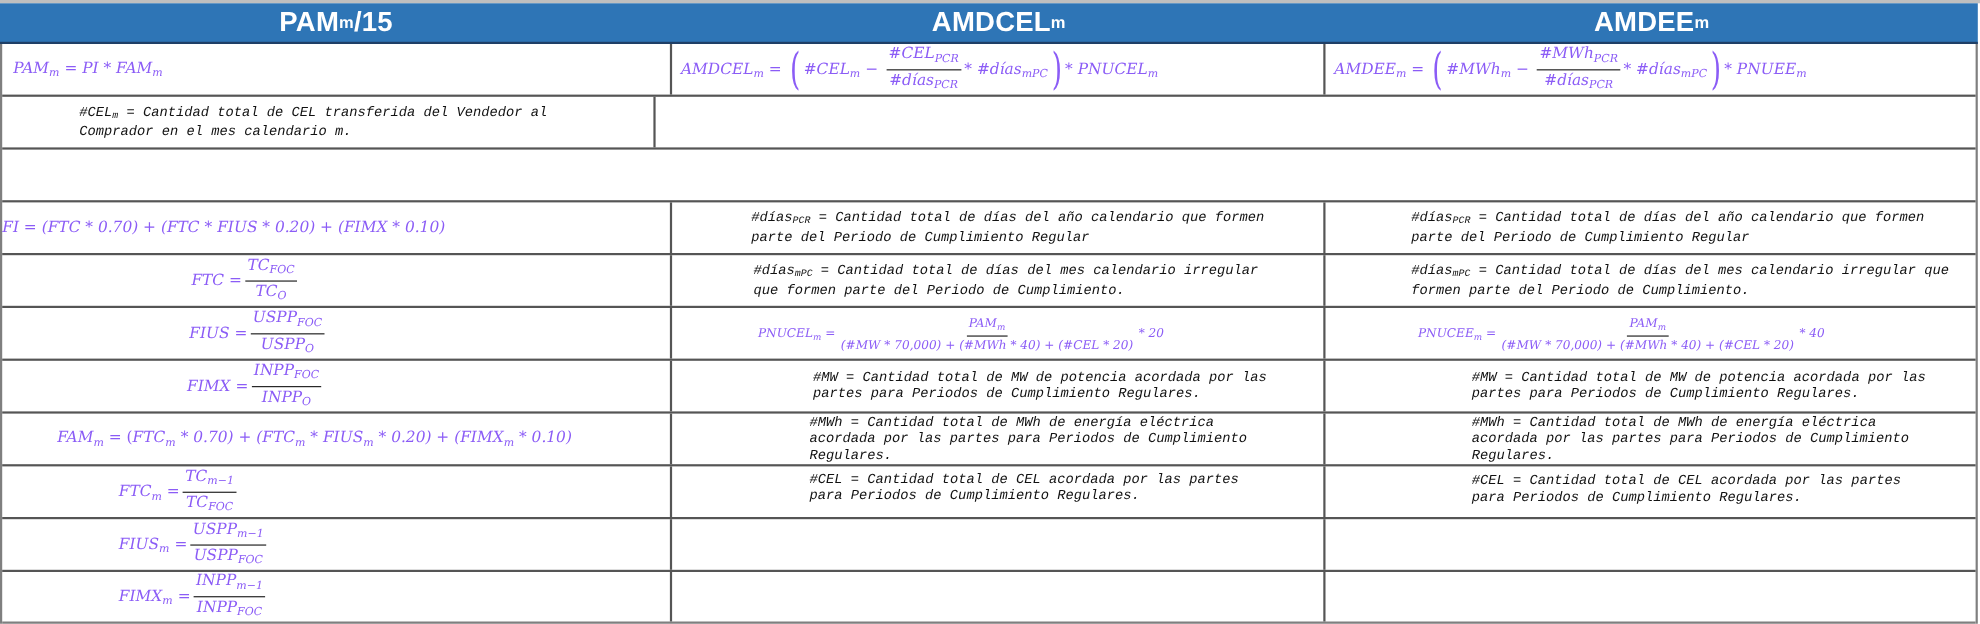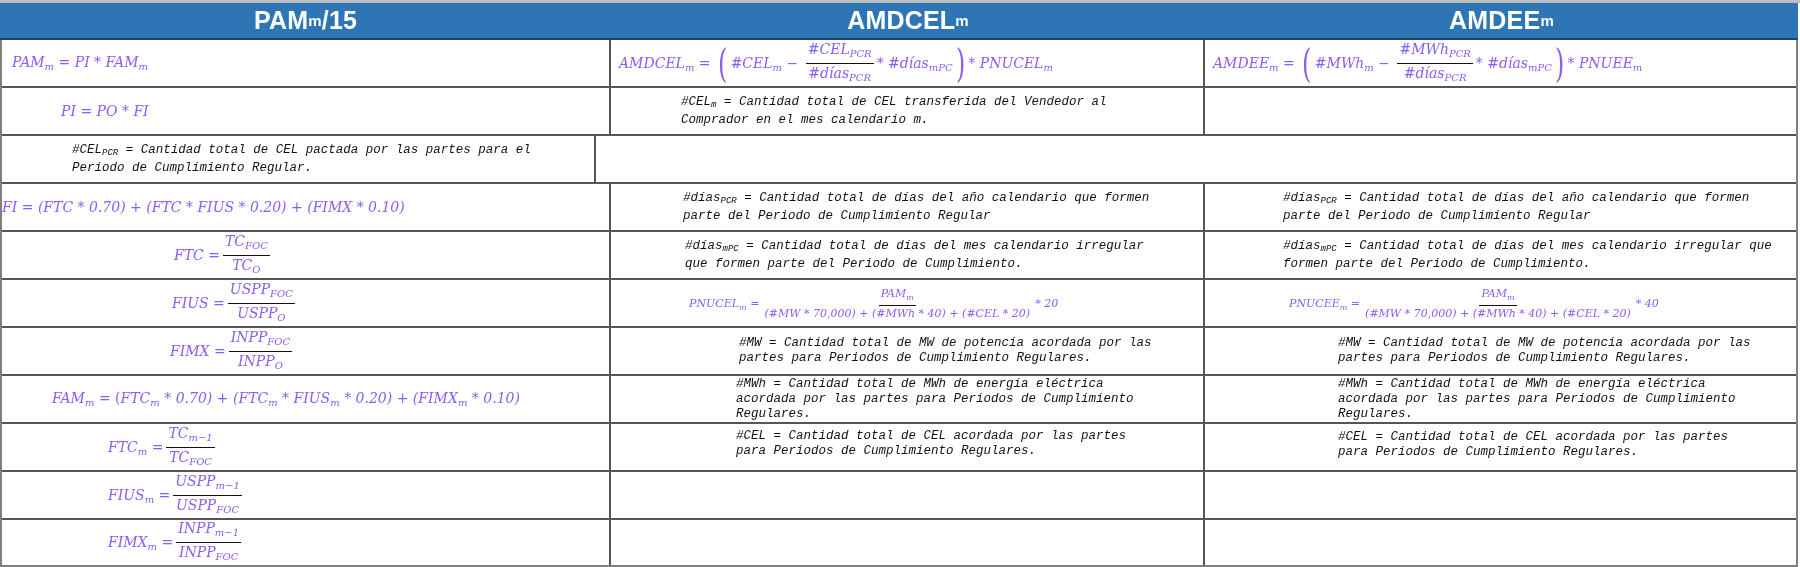--- a/index.html
+++ b/index.html
@@ -65,32 +65,26 @@
     </div>
     <div class="cell c2">
       <span class="math" style="margin-left:8px"><span>AMDEE</span><sub>m</sub><span class="up"> =</span> <span class="paren">(</span><span>#MWh</span><sub>m</sub><span class="up"> − </span><span class="frac">
             <span class="num"><span>#MWh</span><sub>PCR</sub></span>
             <span class="den"><span>#días</span><sub>PCR</sub></span>
           </span><span>* #días</span><sub>mPC</sub><span class="paren">)</span><span>* PNUEE</span><sub>m</sub></span>
     </div>
   </div>
 
   <div class="row">
-    <div class="cell c0">
-      <span class="math" style="margin-left:59px">PI = PO  * FI</span>
-    </div>
     <div class="cell c1">
       <div class="desc" style="margin-left:70px;width:480px"><span>#CEL</span><sub>m</sub><span> = Cantidad total de CEL transferida del Vendedor al Comprador en el mes calendario m.</span></div>
     </div>
   </div>
 
   <div class="row">
-    <div class="cell c1">
-      <div class="desc" style="margin-left:70px;width:480px"><span>#CEL</span><sub>PCR</sub><span> = Cantidad total de CEL pactada por las partes para el Periodo de Cumplimiento Regular.</span></div>
-    </div>
   </div>
 
   <div class="row">
     <div class="cell c0">
       <span class="math" style="">FI = (FTC * 0.70) + (FTC * FIUS * 0.20) + (FIMX * 0.10)</span>
     </div>
     <div class="cell c1">
       <div class="desc" style="margin-left:72px;width:480px"><span>#días</span><sub>PCR</sub><span> = Cantidad total de días del año calendario que formen parte del Periodo de Cumplimiento Regular</span></div>
     </div>
     <div class="cell c2">

